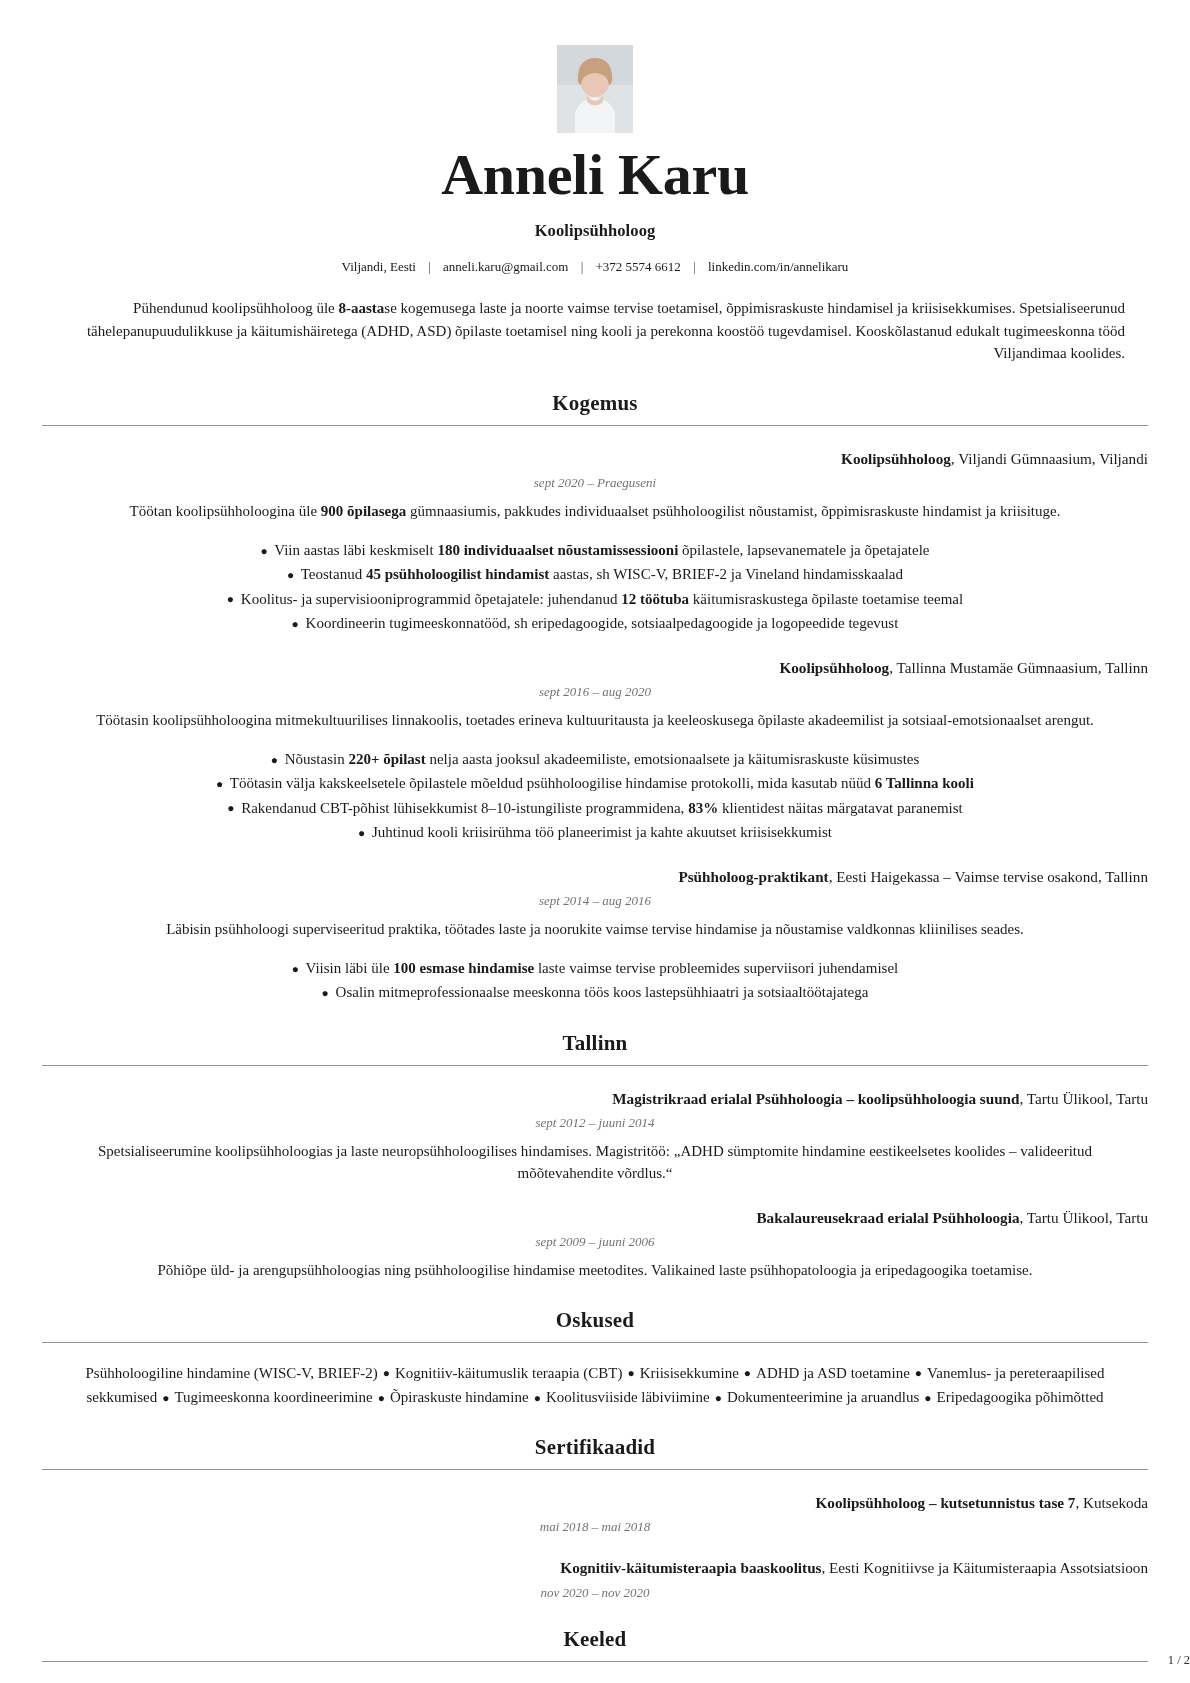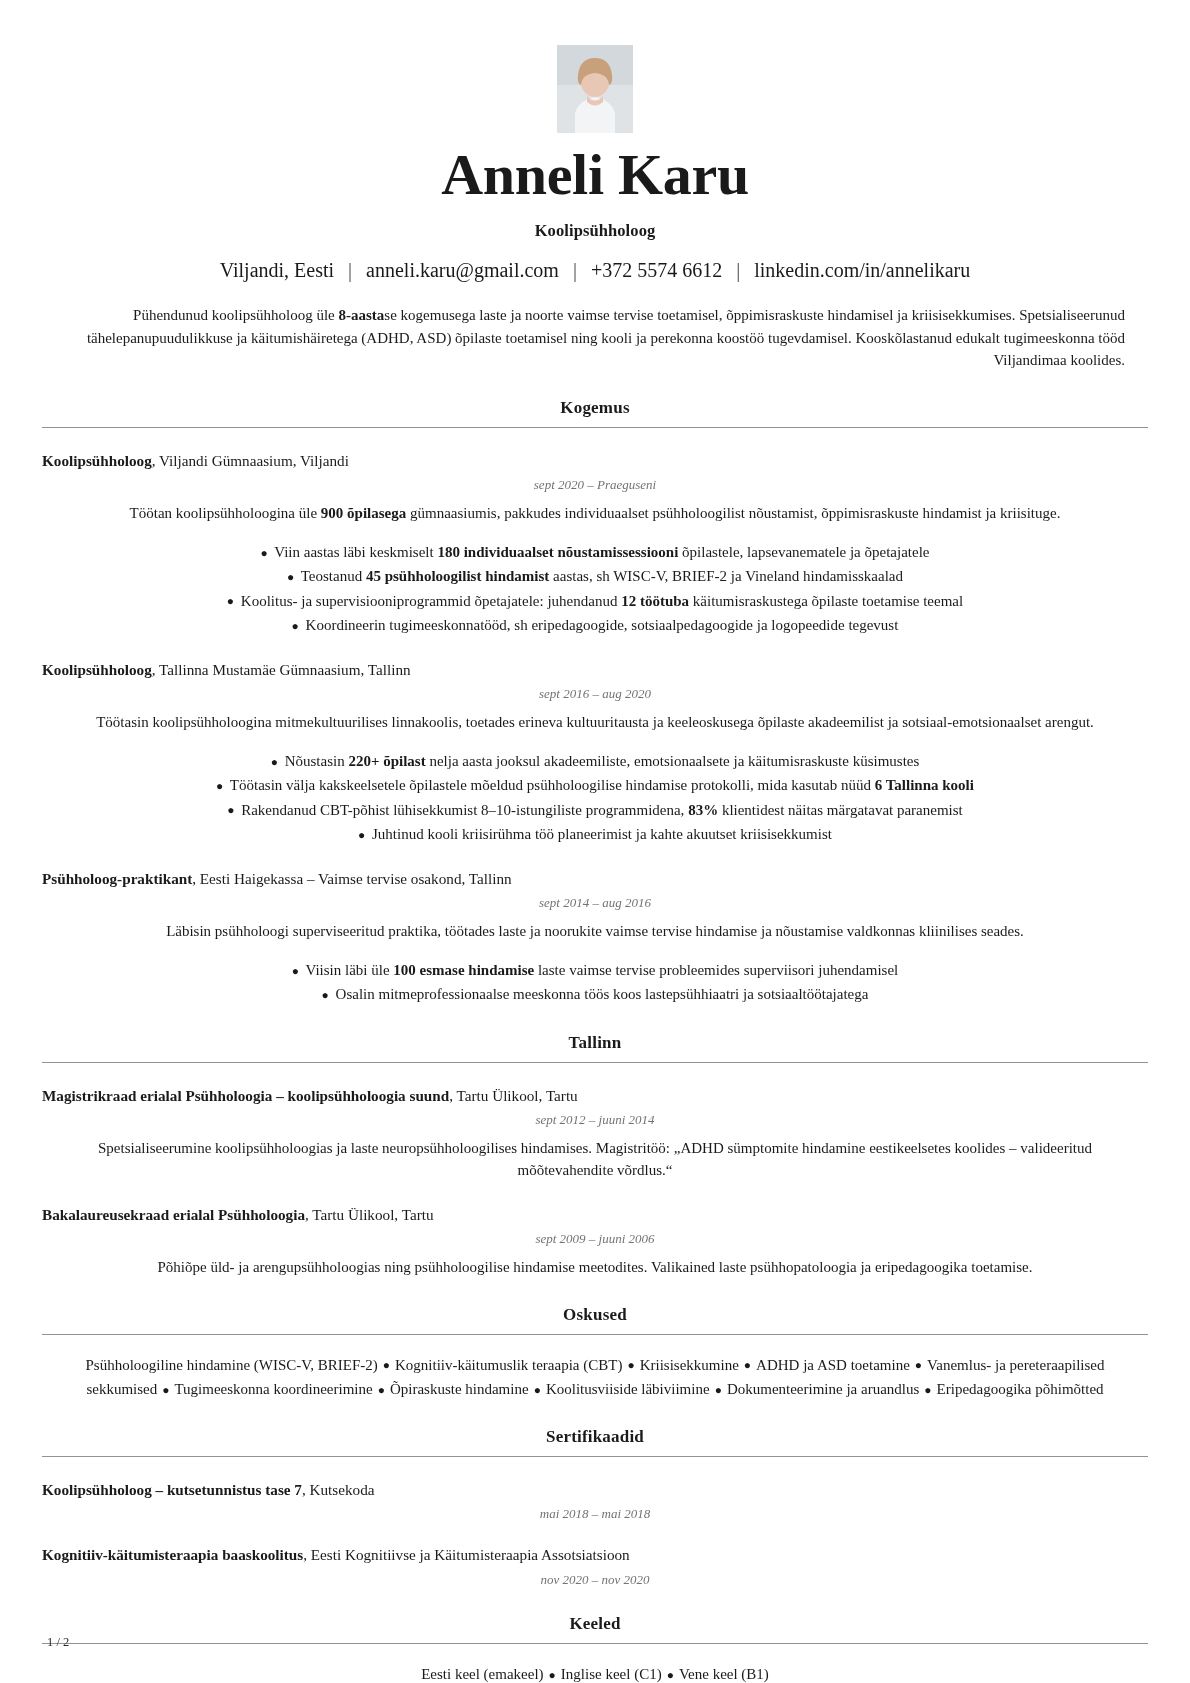--- a/index.html
+++ b/index.html
@@ -48,54 +48,54 @@
   }
   .job-title {
     text-align: center;
     font-size: 16.5px;
     font-weight: bold;
     margin-top: 14px;
     letter-spacing: 0.1px;
   }
   .contact {
     text-align: center;
-    font-size: 20px;
+    font-size: 13px;
     margin-top: 18px;
     color: #17191b;
   }
   .contact .sep {
     display: inline-block;
     padding: 0 9px;
     color: #4a4a4a;
   }
   .summary {
     text-align: right;
     font-size: 15px;
     line-height: 1.52;
     margin: 22px auto 0 auto;
     max-width: 1060px;
   }
 
   
   .section { margin-top: 26px; }
   .section-title {
     text-align: center;
-    font-size: 17px;
+    font-size: 21px;
     font-weight: bold;
     letter-spacing: 0.2px;
   }
   .section-rule {
     border: 0;
     border-top: 1.6px solid #8f9499;
     margin: 9px 0 0 0;
   }
 
   .entry { margin-top: 22px; }
   .entry-head {
-    text-align: left;
+    text-align: right;
     font-size: 15.2px;
     line-height: 1.4;
   }
   .entry-head .role { font-weight: bold; }
   .entry-dates {
     text-align: center;
     font-size: 13px;
     font-style: italic;
     margin-top: 6px;
     color: #737373;
@@ -141,21 +141,21 @@
     font-size: 12px;
     vertical-align: middle;
   }
 
   
   .page-footer {
     position: absolute;
     left: 0;
     right: 0;
     bottom: 36px;
-    text-align: left;
+    text-align: right;
     font-size: 12.5px;
     color: #2b2b2b;
     margin-left: 47px;
   }
 </style>
 </head>
 <body>
 
 <div class="page">
 

